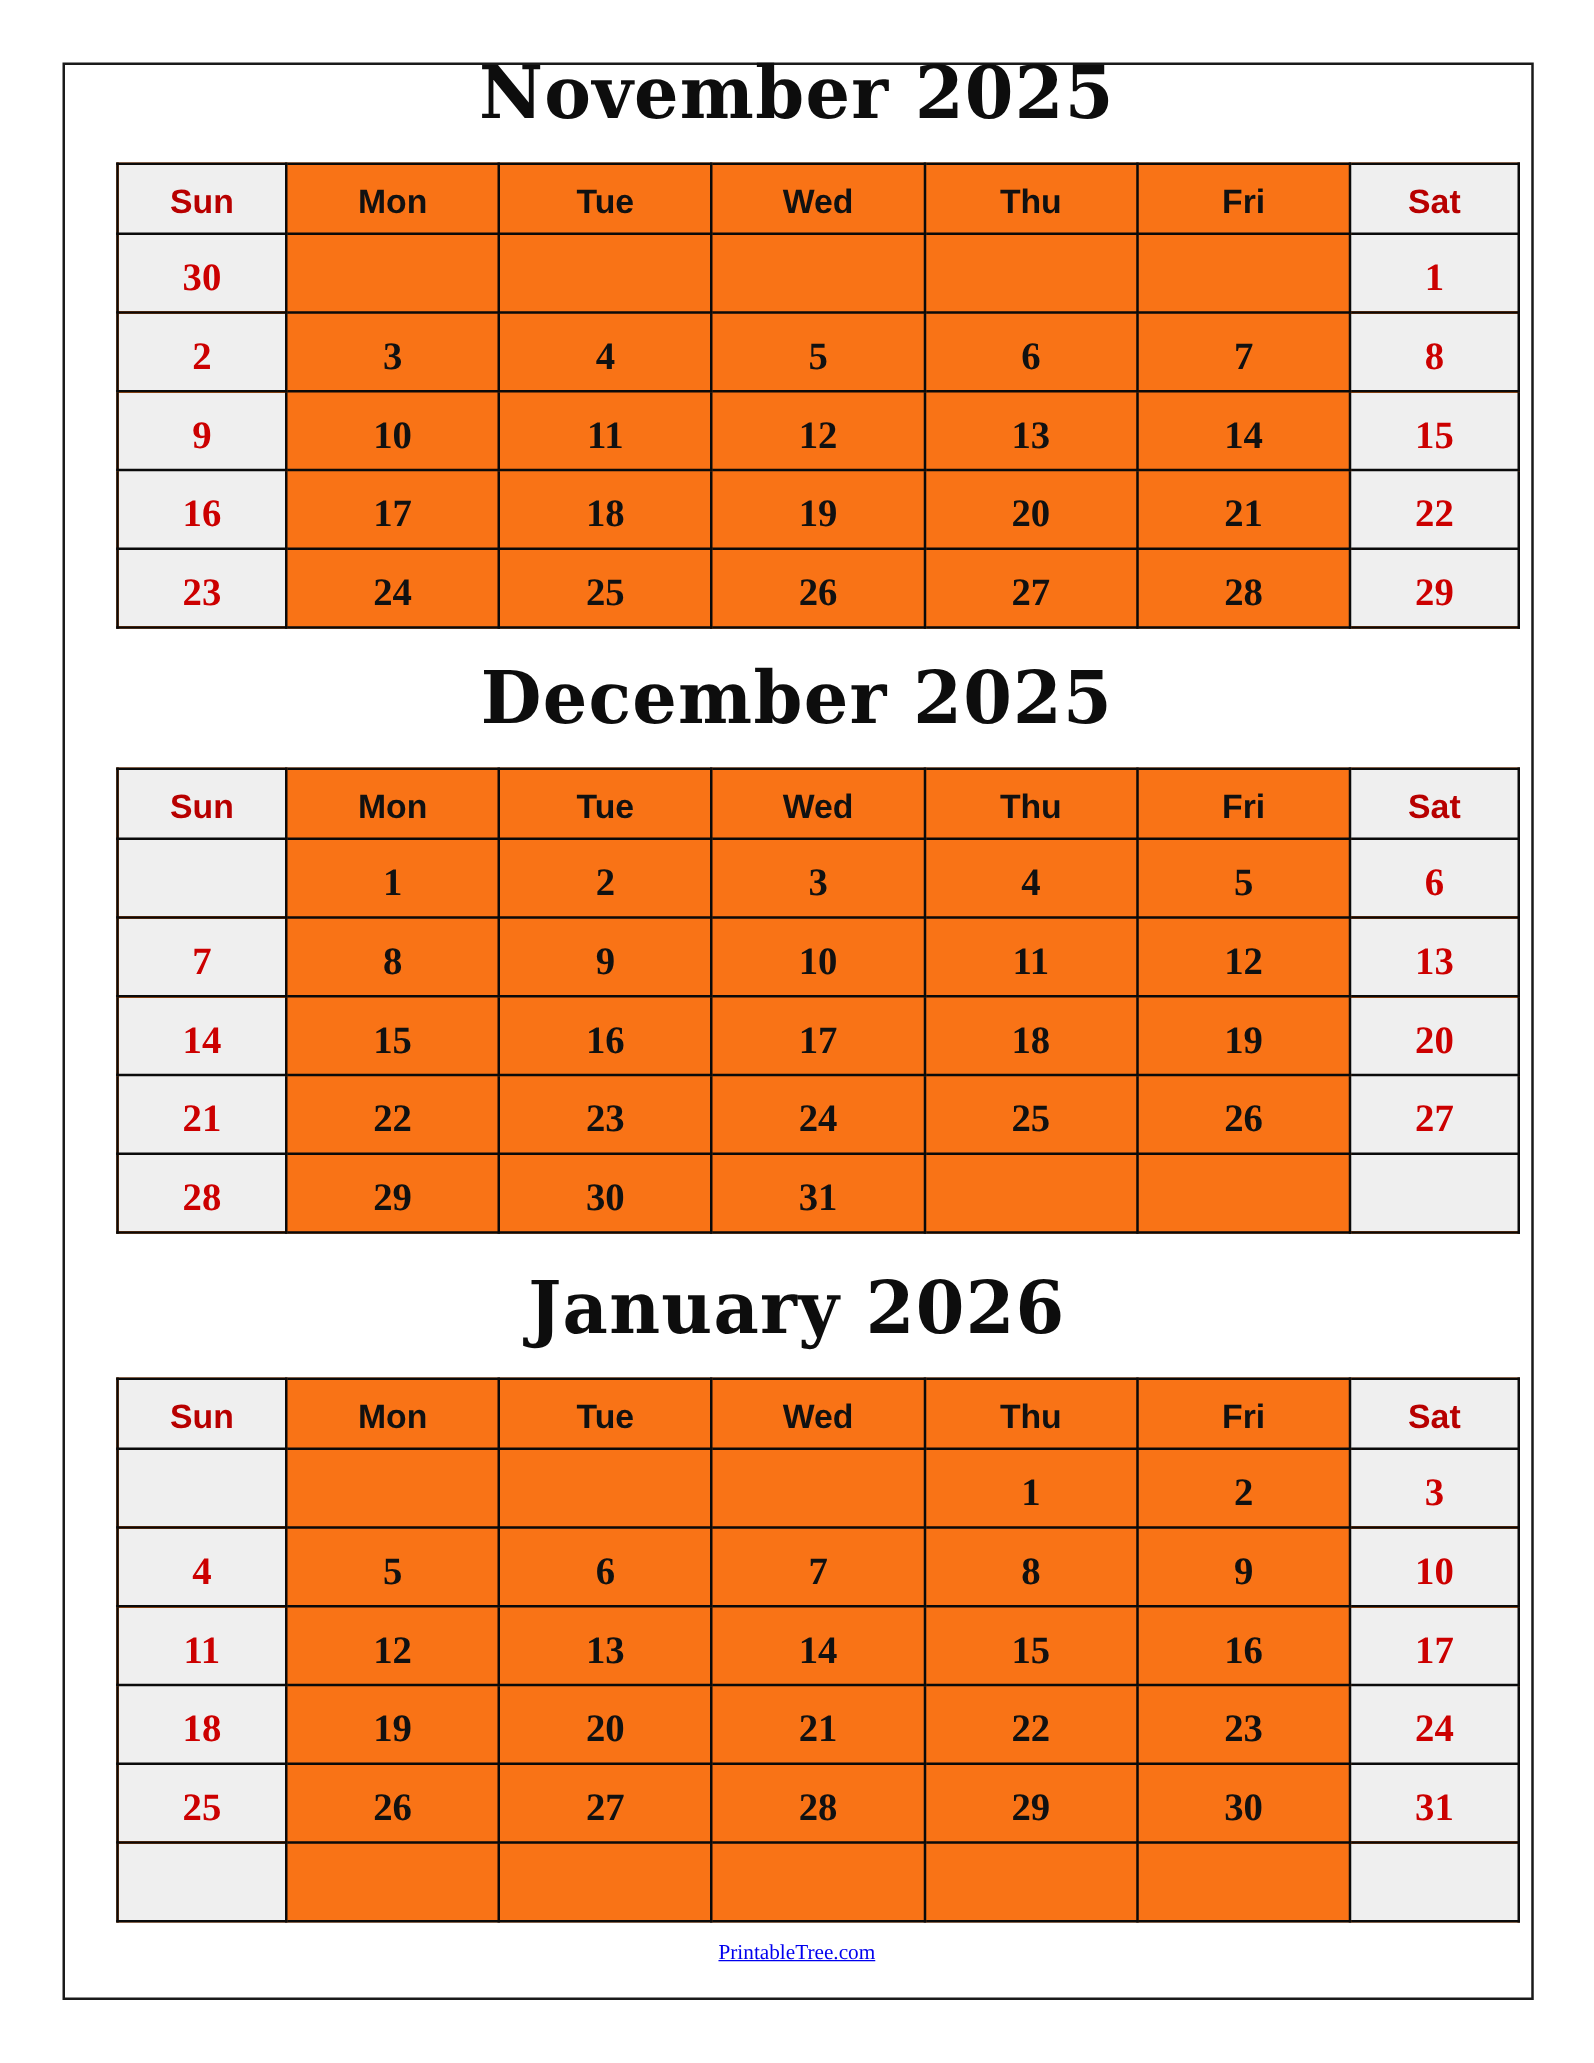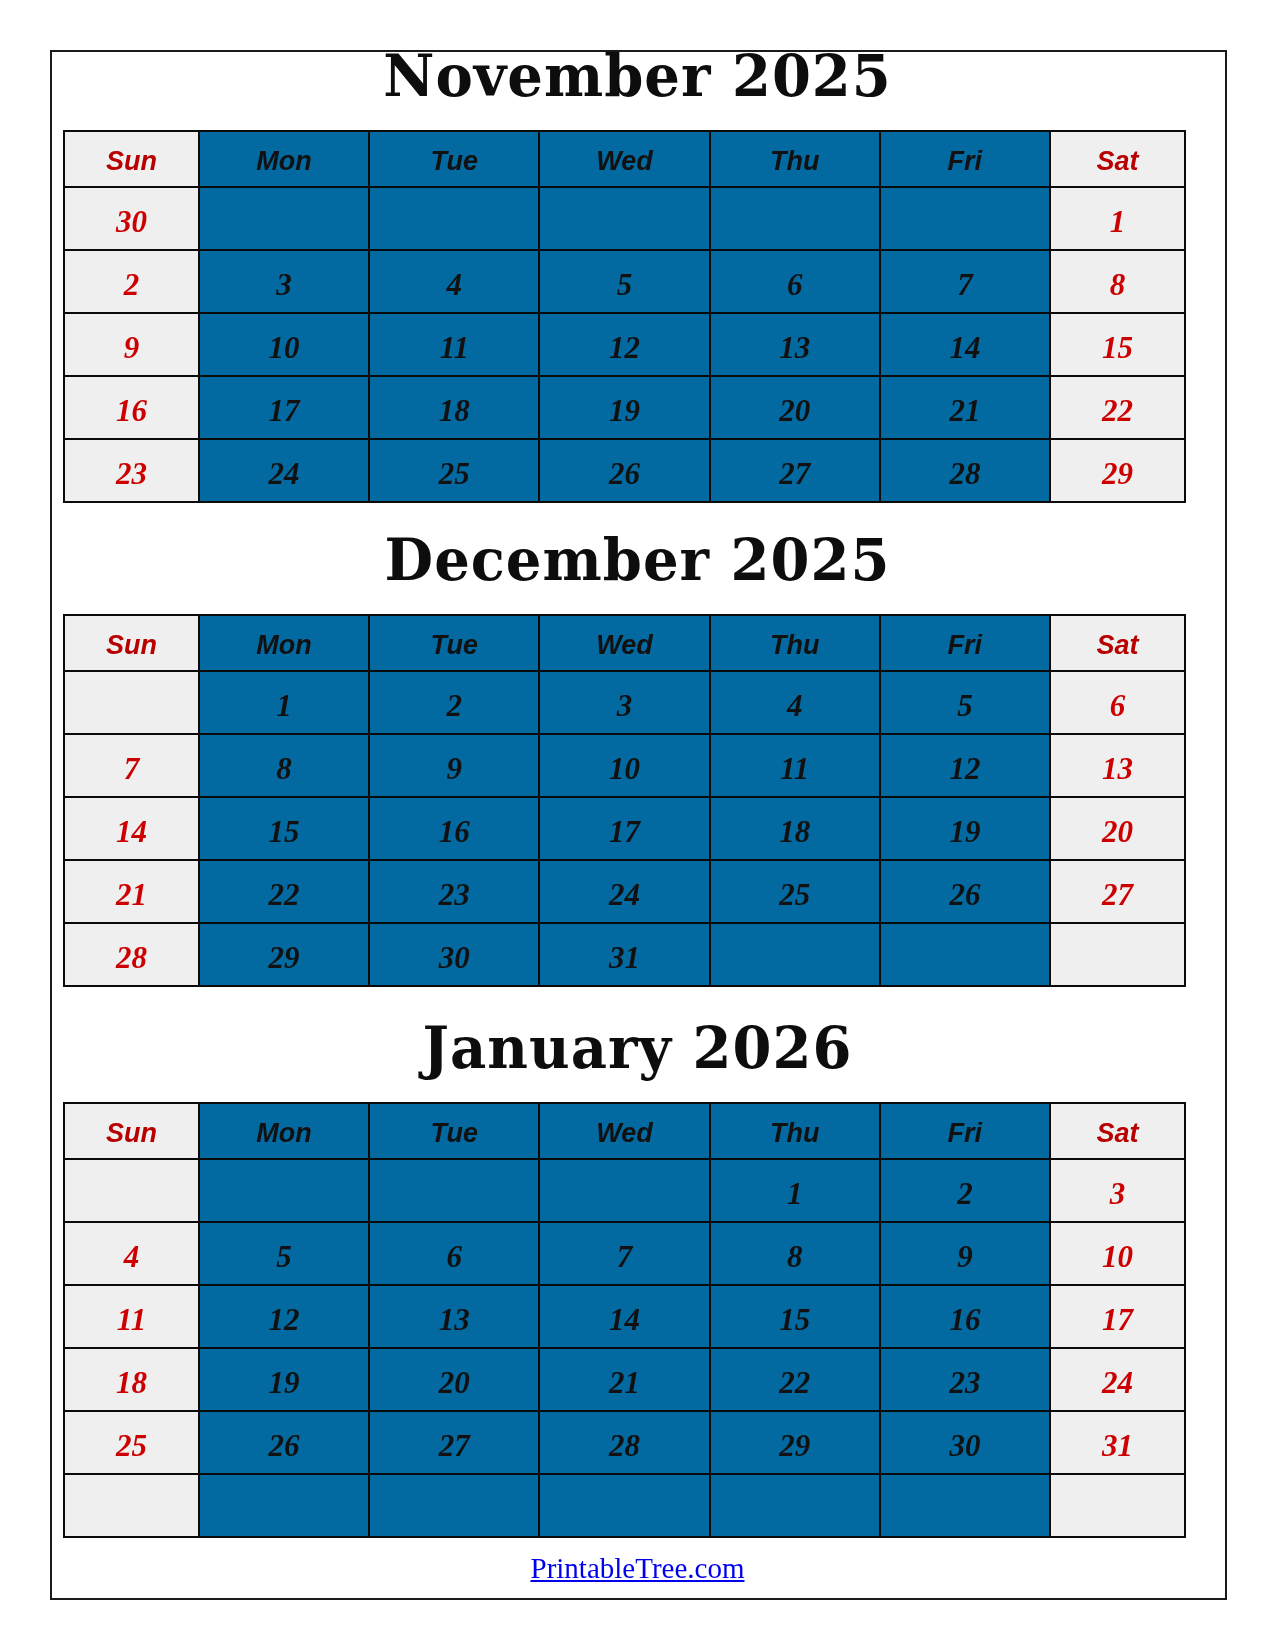--- a/index.html
+++ b/index.html
@@ -26,26 +26,25 @@
     font-family: "DejaVu Serif", serif;
     font-weight: bold;
     font-size: 56px;
     line-height: 62px;
     letter-spacing: 1px;
     color: #0d0d0d;
     transform: scaleY(1.04);
   }
   table.calendar {
     position: absolute;
-    left: 63px;
+    left: 93px;
     border-collapse: collapse;
     table-layout: fixed;
     width: 1121px;
-    background: #0369a1;
-    font-style: italic;
+    background: #f97316;
   }
   table.calendar th, table.calendar td {
     border: 2px solid #0a0a0a;
     text-align: center;
     vertical-align: bottom;
     overflow: hidden;
   }
   table.calendar th {
     height: 45px;
     padding-bottom: 9px;
@@ -67,21 +66,21 @@
   table.calendar th.weekend { color: var(--header-red, #b80000); }
   table.calendar td.weekend { color: var(--date-red, #cc0000); }
   .footer {
     position: absolute;
     left: 0; top: 1552px;
     width: 1275px;
     text-align: center;
   }
   .footer a {
     font-family: "Liberation Serif", serif;
-    font-size: 29px;
+    font-size: 17px;
     color: var(--link-blue, #0000ee);
     text-decoration: underline;
     cursor: pointer;
   }
 </style>
 </head>
 <body style="--header-red: #b80000; --date-red: #cc0000; --weekend-bg: #efefef; --link-blue: #0000ee;">
 
 <div class="page-border"></div>
 

